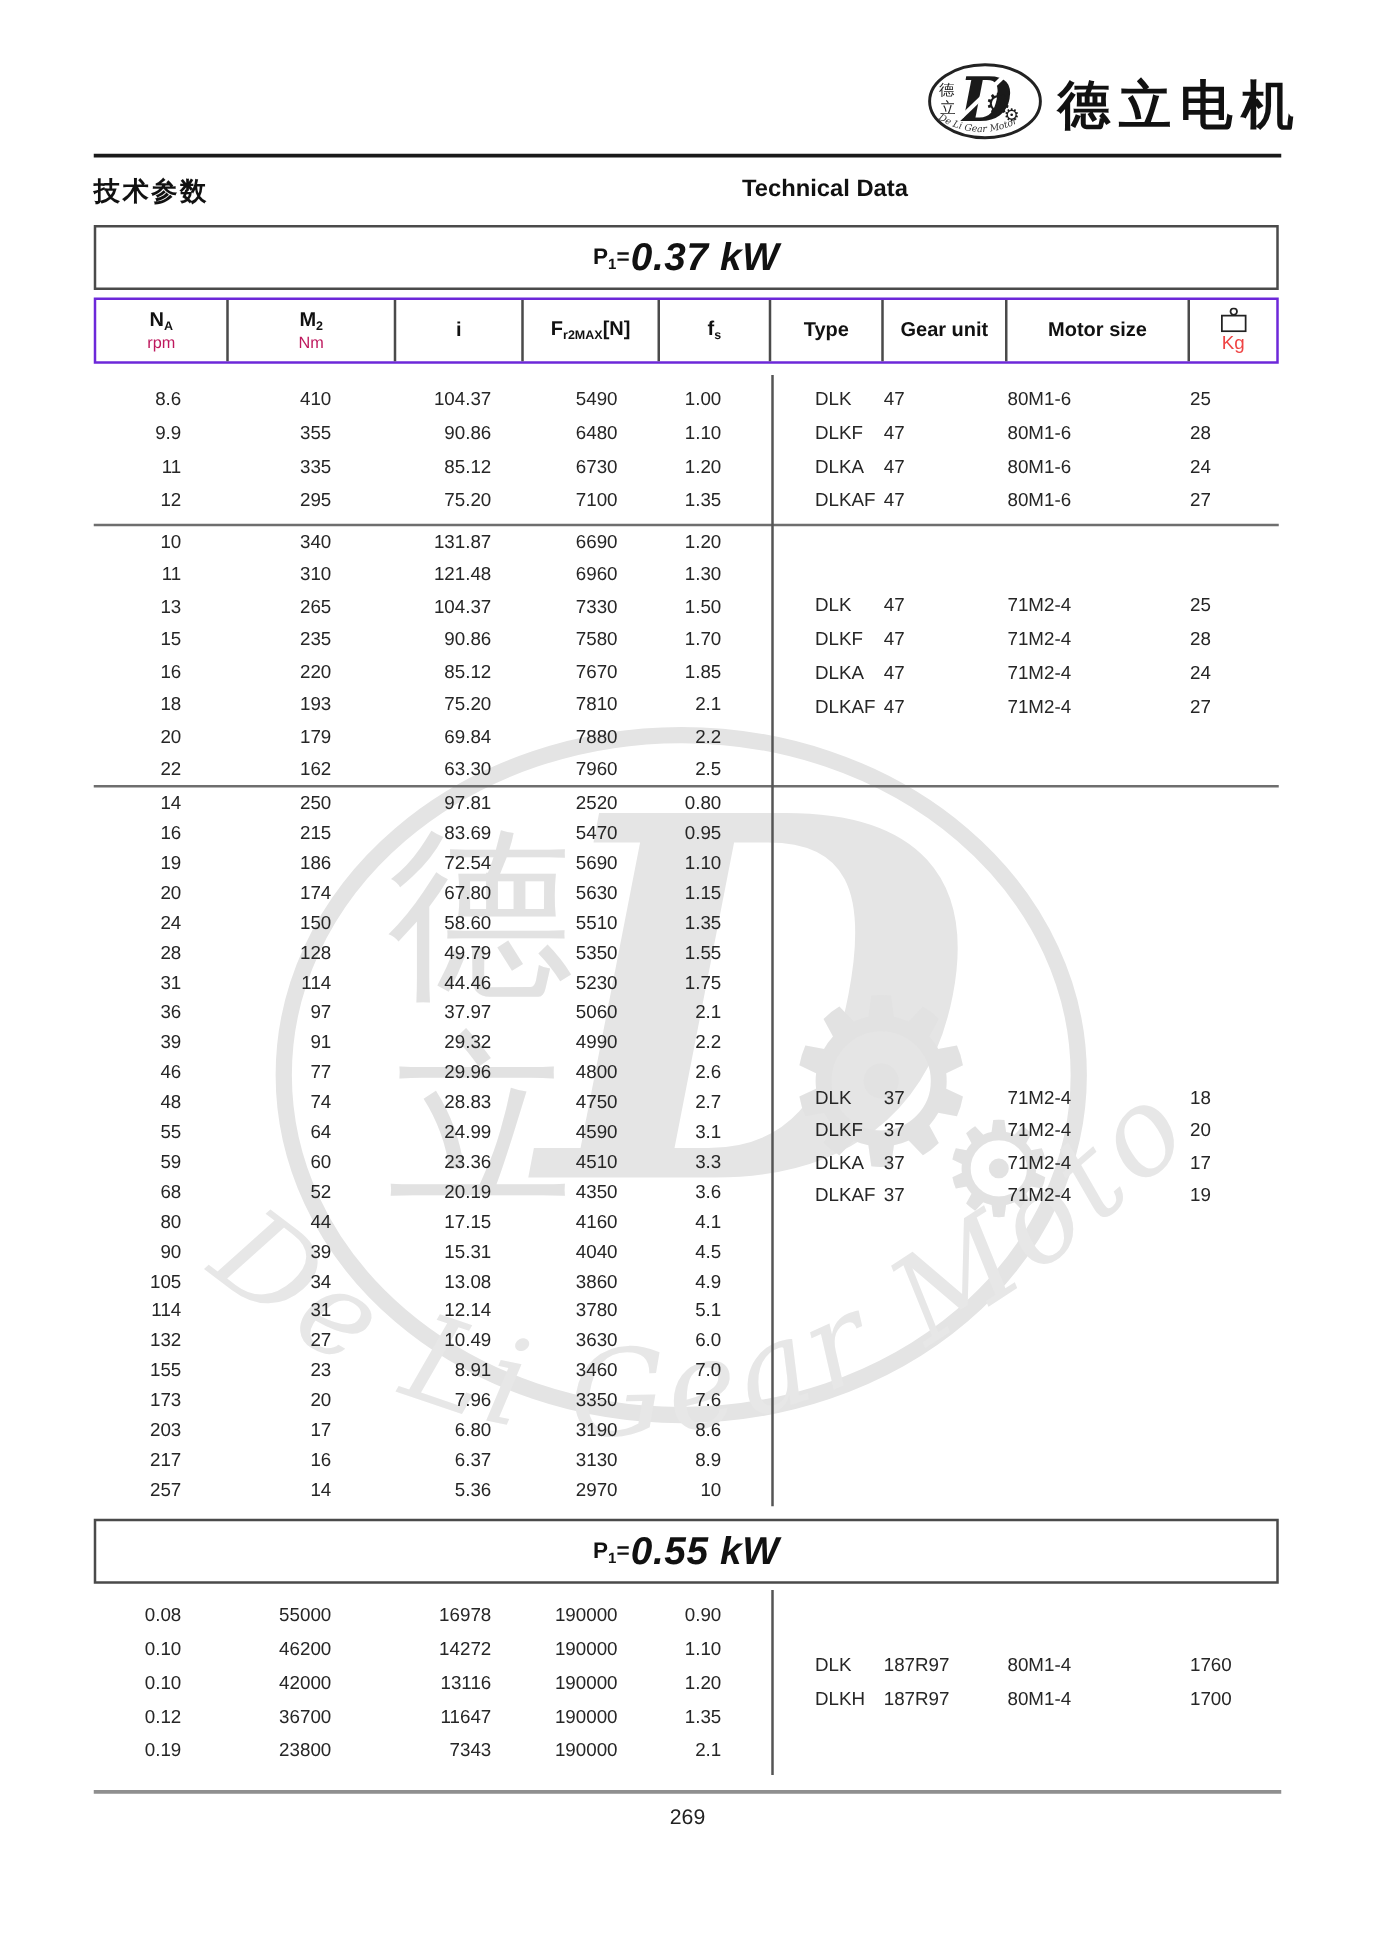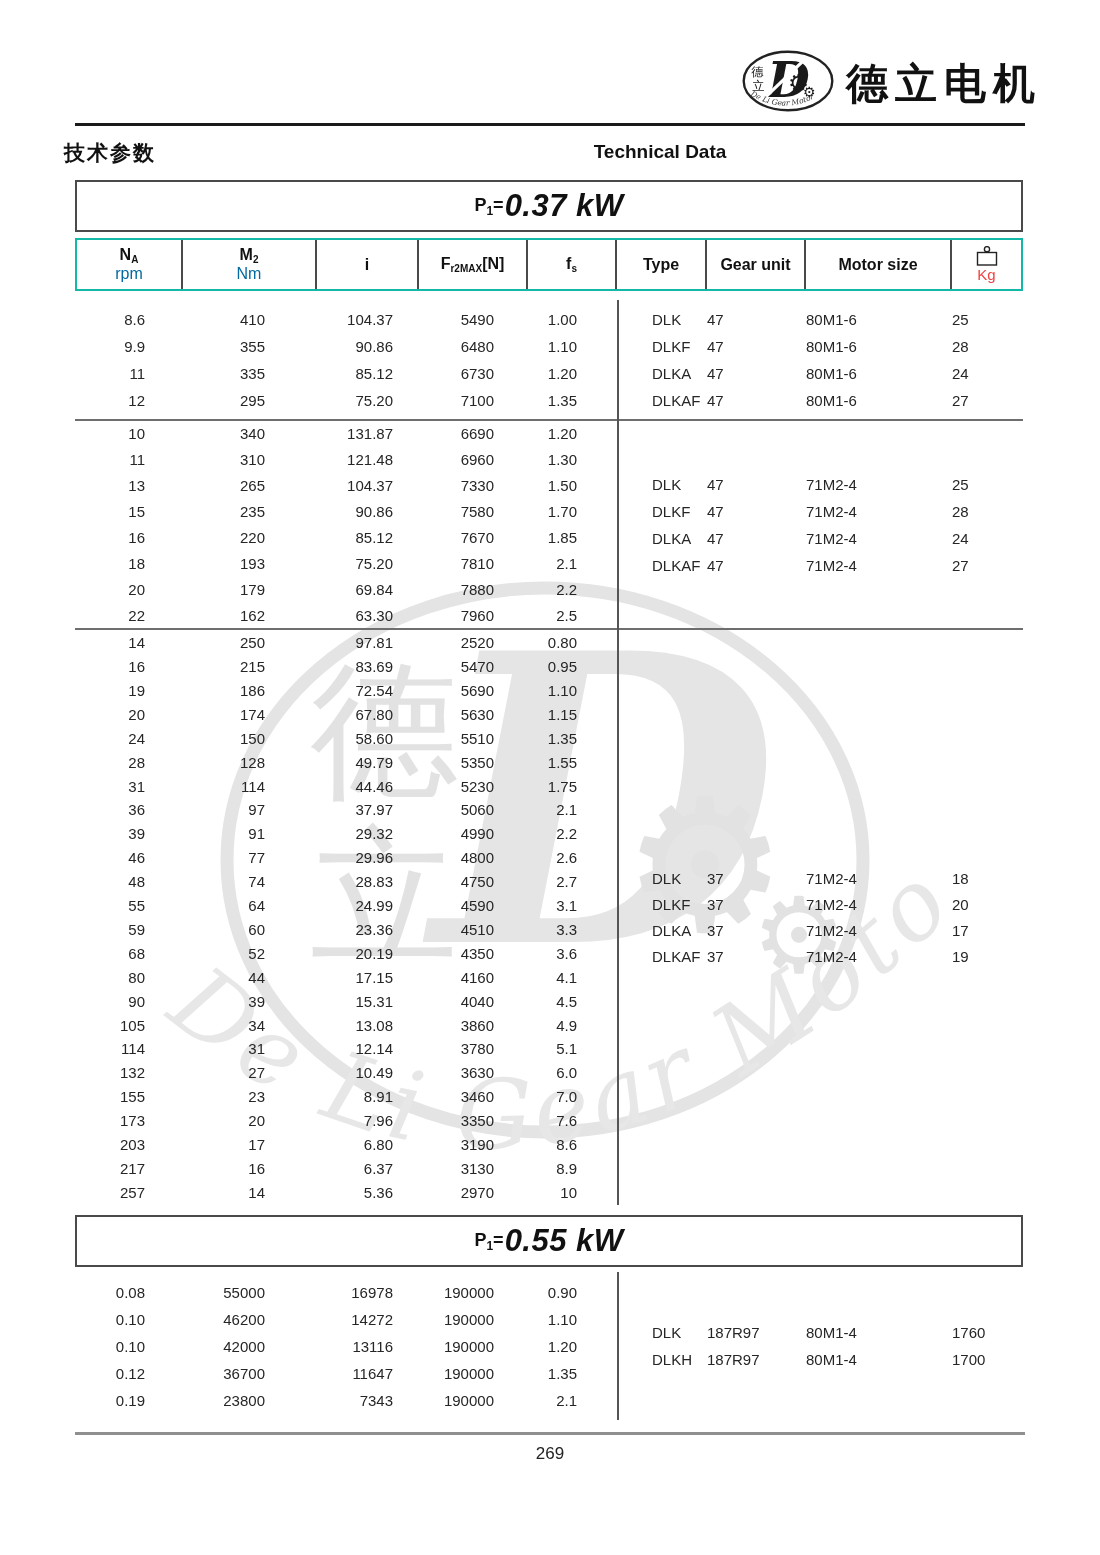--- a/index.html
+++ b/index.html
@@ -7,42 +7,42 @@
   .page { position:relative; width:1100px; height:1555px; background:#fff; overflow:hidden;
           font-family:"Liberation Sans", sans-serif; color:#222; }
   .wm { position:absolute; left:0; top:0; z-index:0; }
   .content { position:absolute; left:0; top:0; width:1100px; height:1555px; z-index:1; }
 
   
   .brand-logo { position:absolute; left:740px; top:48px; }
   .brand-text { position:absolute; left:846px; top:56px; font-family:"DejaVu Serif", serif;
                 font-weight:bold; font-size:42px; letter-spacing:7px; color:#111; white-space:nowrap; }
   .header-rule { position:absolute; left:75px; top:123px; width:950px; height:3px; background:#1a1a1a; }
-  .section-cn { position:absolute; left:64px; top:139px; font-size:21px; font-weight:bold; color:#111;
+  .section-cn { position:absolute; left:75px; top:139px; font-size:21px; font-weight:bold; color:#111;
                 font-family:"DejaVu Serif", serif; letter-spacing:2px; }
   .section-en { position:absolute; left:520px; top:141px; width:280px; text-align:center;
                 font-size:19px; font-weight:bold; color:#111; }
 
   
   .title-box { position:absolute; left:75px; width:948px; height:52px; border:2px solid #4a4a4a;
                display:flex; align-items:center; justify-content:center; }
   .tb-037 { top:180px; } .tb-055 { top:1215px; }
   .p-small { font-size:18px; font-weight:bold; color:#111; }
   .p-sub { font-size:12px; vertical-align:-4px; }
   .p-big { font-size:31px; font-weight:bold; color:#111; margin-left:1px; letter-spacing:0.5px;font-style:italic; }
 
   
-  .thead { position:absolute; left:75px; top:238px; width:948px; height:53px; border:2px solid #14b8a6;
+  .thead { position:absolute; left:75px; top:238px; width:948px; height:53px; border:2px solid #6d28d9;
            display:grid; grid-template-columns:106px 134px 102px 109px 89px 90px 99px 146px 1fr; }
   .hcell { border-right:2px solid #4a4a4a; display:flex; flex-direction:column;
            align-items:center; justify-content:center; }
   .hcell:last-child { border-right:none; }
   .hline1 { font-weight:bold; font-size:16px; color:#111; line-height:1.1; }
   .hsub { font-size:10px; font-weight:bold; vertical-align:-3px; }
-  .hunit { font-size:16px; color:#0369a1; line-height:1.15; }
+  .hunit { font-size:13px; color:#be185d; line-height:1.15; }
   .kg-label { font-size:15px; color:#ef4444; margin-top:0px; }
 
   
   .data-area { position:absolute; left:75px; width:948px; }
   .da-037 { top:300px; height:905px; }
   .da-055 { top:1272px; height:148px; }
   .data-area::before { content:''; position:absolute; left:542px; top:0; bottom:0; width:2px; background:#555; }
   .group { display:flex; width:100%; }
   .group.sep { border-bottom:2px solid #6e6e6e; }
   .nums  { width:542px; display:flex; flex-direction:column; justify-content:center; }

